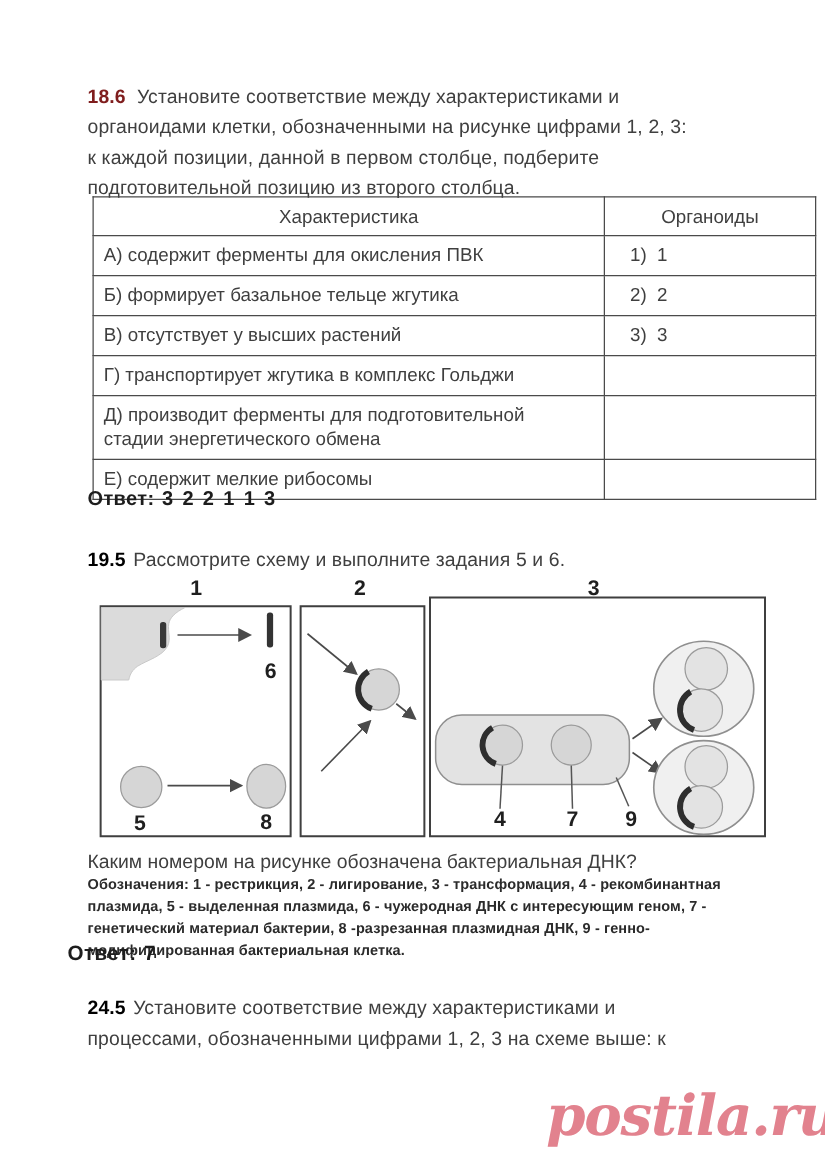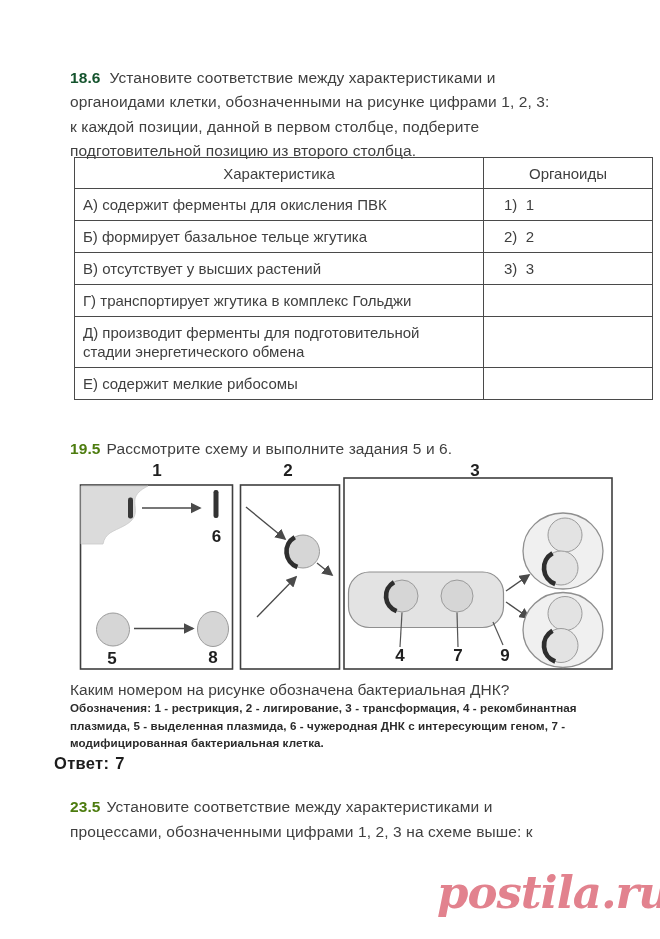--- a/index.html
+++ b/index.html
@@ -1,21 +1,21 @@
 <!DOCTYPE html>
 <html><head>
 <meta charset="utf-8">
 <style>
   html,body{margin:0;padding:0;background:#ffffff;}
   .page{position:relative;width:660px;height:939px;background:#ffffff;overflow:hidden;
         font-family:"Liberation Sans",sans-serif;color:#3f3f3f;}
   .abs{position:absolute;}
   .para{font-size:15.5px;line-height:24.4px;letter-spacing:.1px;}
-  .qnum{font-weight:bold;color:#14532d;margin-right:9px;}
-  .qnum2{font-weight:bold;color:#4d7c0f;margin-right:6px;}
+  .qnum{font-weight:bold;color:#7f1d1d;margin-right:9px;}
+  .qnum2{font-weight:bold;color:#000000;margin-right:6px;}
 
   table.qtable{border-collapse:collapse;table-layout:fixed;}
   table.qtable td,table.qtable th{border:1.5px solid #4a4a4a;font-size:15px;
         font-weight:normal;color:#3f3f3f;vertical-align:middle;}
   th.hcell{text-align:center;padding:4px 2px;}
   td.cl{padding:6px 8px;line-height:19px;}
   td.cr{padding:2px 0 2px 20px;white-space:pre;}
 
   .ansline{font-size:16px;font-weight:bold;color:#1d1d1d;letter-spacing:.3px;}
   .ansline .aval{margin-left:6px;letter-spacing:1.5px;}
@@ -76,20 +76,23 @@
       <td class="cl"><span>Д) производит ферменты для подготовительной</span><br><span>стадии энергетического обмена</span></td>
       <td class="cr"></td>
     </tr>
     <tr style="height:30px">
       <td class="cl">Е) содержит мелкие рибосомы</td>
       <td class="cr"></td>
     </tr>
   </tbody>
     </table>
 
+  <div class="abs ansline" style="left:70px;top:391px;">
+    <span>Ответ:</span><span class="aval">3 2 2 1 1 3</span>
+  </div>
 
   <div class="abs para" style="left:70px;top:437px;width:530px;">
     <span class="qnum2">19.5</span><span>Рассмотрите схему и выполните задания 5 и 6.</span>
   </div>
 
   <svg class="abs" style="left:0;top:455px;" width="660" height="230" viewBox="0 0 660 230">
     <defs>
       <marker id="ah" viewBox="0 0 10 10" refX="8.5" refY="5" markerWidth="8.5" markerHeight="8.5" orient="auto">
         <path d="M0 0 L10 5 L0 10 z" fill="#4a4a4a"></path>
       </marker>
@@ -147,27 +150,28 @@
       <circle class="innerc" cx="561" cy="190.5" r="17"></circle>
       <path class="darkarc" d="M552.5 175.8 A17 17 0 0 0 555.2 206.5"></path>
     </g>
   </svg>
 
   <div class="abs" style="left:70px;top:681px;font-size:15.5px;">Каким номером на рисунке обозначена бактериальная ДНК?</div>
 
   <div class="abs legend" style="left:70px;top:699px;width:535px;">
     <div>Обозначения: 1 - рестрикция, 2 - лигирование, 3 - трансформация, 4 - рекомбинантная</div>
     <div>плазмида, 5 - выделенная плазмида, 6 - чужеродная ДНК с интересующим геном, 7 -</div>
+    <div>генетический материал бактерии, 8 -разрезанная плазмидная ДНК, 9 - генно-</div>
     <div>модифицированная бактериальная клетка.</div>
   </div>
 
   <div class="abs ansline bigans" style="left:54px;top:754px;">
     <span>Ответ:</span><span class="aval">7</span>
   </div>
 
   <div class="abs para" style="left:70px;top:794px;width:530px;line-height:25px;">
-    <div><span class="qnum2">23.5</span><span>Установите соответствие между характеристиками и</span></div>
+    <div><span class="qnum2">24.5</span><span>Установите соответствие между характеристиками и</span></div>
     <div>процессами, обозначенными цифрами 1, 2, 3 на схеме выше: к</div>
   </div>
 
   <div class="abs watermark" style="left:437px;top:866px;color:#e2828e;">postila.ru</div>
 
 </div>
 
 </body></html>

